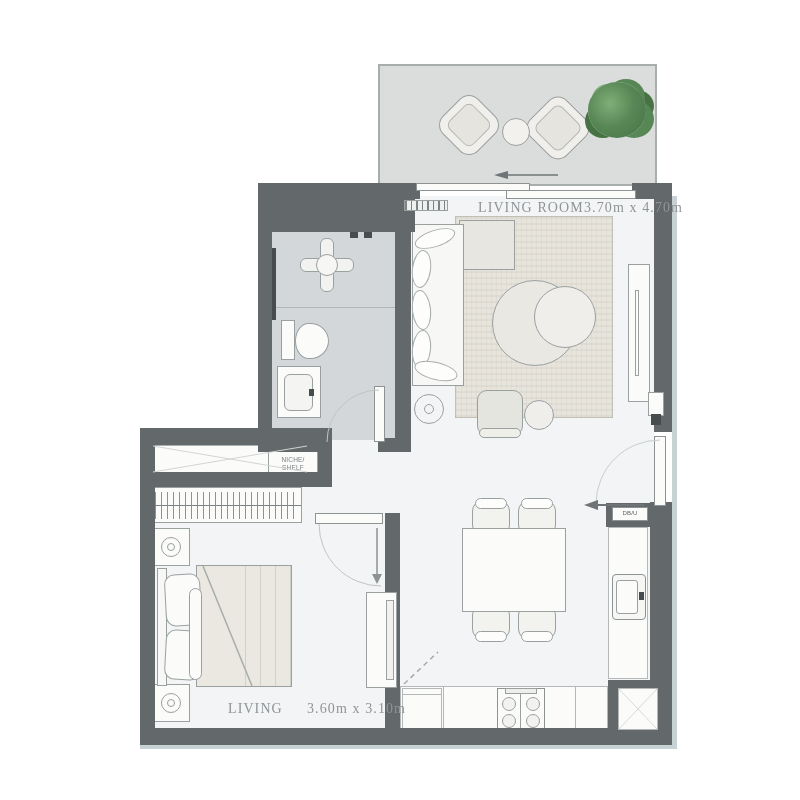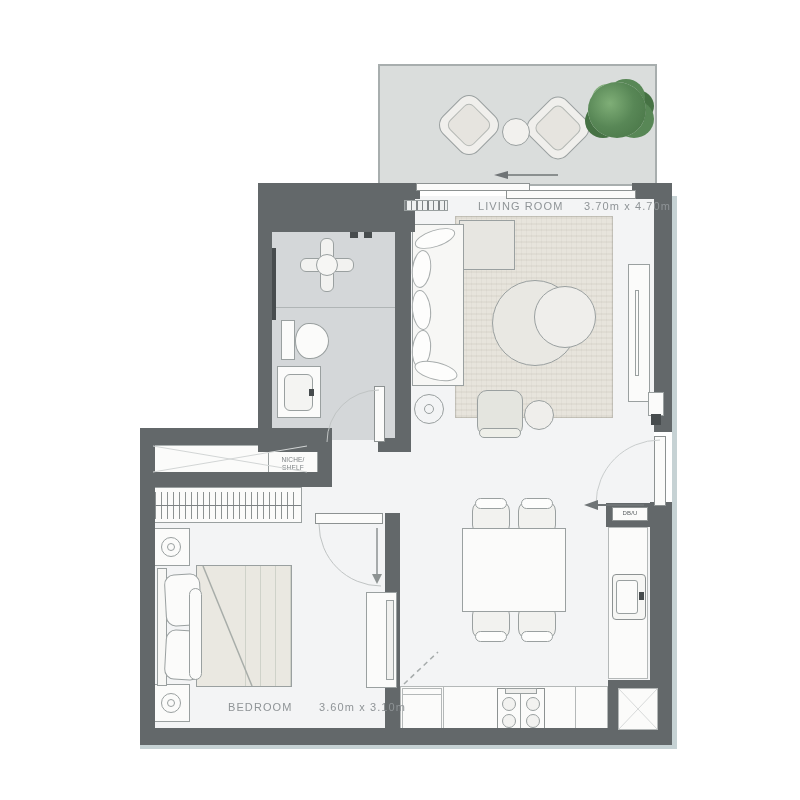--- a/index.html
+++ b/index.html
@@ -7,21 +7,21 @@
           font-family:"Liberation Sans", sans-serif;}
   .abs{position:absolute;}
   .wall{position:absolute;background:var(--wall);}
   .floor{position:absolute;background:var(--floor);}
   .bathfloor{position:absolute;background:var(--bathroom_floor);}
   .trim{position:absolute;background:var(--trim);}
   .furn{position:absolute;background:var(--furniture_fill);border:1px solid var(--furniture_line);box-sizing:border-box;}
   .accent{background:var(--accent_fill);}
   .circle{border-radius:50%;}
   .darkfix{position:absolute;background:var(--dark_fixture);}
-  .label{position:absolute;color:var(--text);font-size:11px;letter-spacing:1.1px;white-space:nowrap;}
+  .label{position:absolute;color:var(--text);font-size:14px;letter-spacing:1.1px;white-space:nowrap;font-family:Liberation Serif, serif;}
   .tinylabel{color:#5d6264;font-size:6px;letter-spacing:.2px;line-height:1.2;text-align:center;}
   .nichelabel{color:#7d8285;font-size:6.5px;letter-spacing:.2px;line-height:1.25;text-align:center;}
   .rug{position:absolute;background:var(--rug);
        background-image:repeating-linear-gradient(0deg, rgba(120,115,100,.07) 0 2px, transparent 2px 6px),
                         repeating-linear-gradient(90deg, rgba(120,115,100,.05) 0 1px, transparent 1px 5px);
        border:1px solid rgba(140,140,130,.35);box-sizing:border-box;}
   .hatch{position:absolute;background:repeating-linear-gradient(90deg,#7d8284 0 1.5px, transparent 1.5px 5.5px);
          border:1px solid #9aa0a0;box-sizing:border-box;background-color:#eef0f0;}
   .hangers{position:absolute;background:repeating-linear-gradient(90deg,#8d9292 0 1px, transparent 1px 6px);}
   .rail{position:absolute;background:#7d8284;height:1px;}
@@ -195,22 +195,22 @@
   <div class="furn" style="left:386px;top:600px;width:8px;height:80px;background:#f1f1ef;"></div>
 
   <div class="furn" style="left:618px;top:688px;width:40px;height:42px;border-color:#b4b8b8;"></div>
 
   <div class="furn" style="left:612px;top:507px;width:36px;height:14px;display:flex;align-items:center;justify-content:center;border-color:#8d9292;">
     <span class="tinylabel">DB/U</span>
   </div>
 
   <span class="label" style="left:478px;top:200px;">LIVING ROOM</span>
   <span class="label" style="left:584px;top:200px;">3.70m x 4.70m</span>
-  <span class="label" style="left:228px;top:701px;">BEDROOM</span>
-  <span class="label" style="left:319px;top:701px;">3.60m x 3.10m</span>
+  <span class="label" style="left:228px;top:701px;">LIVING</span>
+  <span class="label" style="left:307px;top:701px;">3.60m x 3.10m</span>
 
   <svg class="overlay" width="800" height="800" viewBox="0 0 800 800">
 
     <g stroke="#d2d5d5" stroke-width="1" fill="none">
       <line x1="153" y1="446" x2="307" y2="472"></line>
       <line x1="153" y1="472" x2="307" y2="446"></line>
     </g>
 
     <g stroke="#d8dada" stroke-width="1" fill="none">
       <line x1="619" y1="689" x2="657" y2="729"></line>

